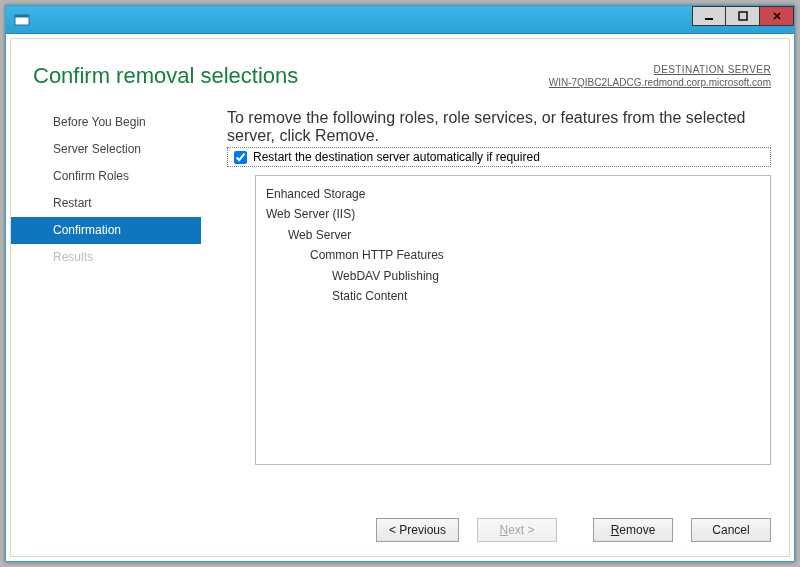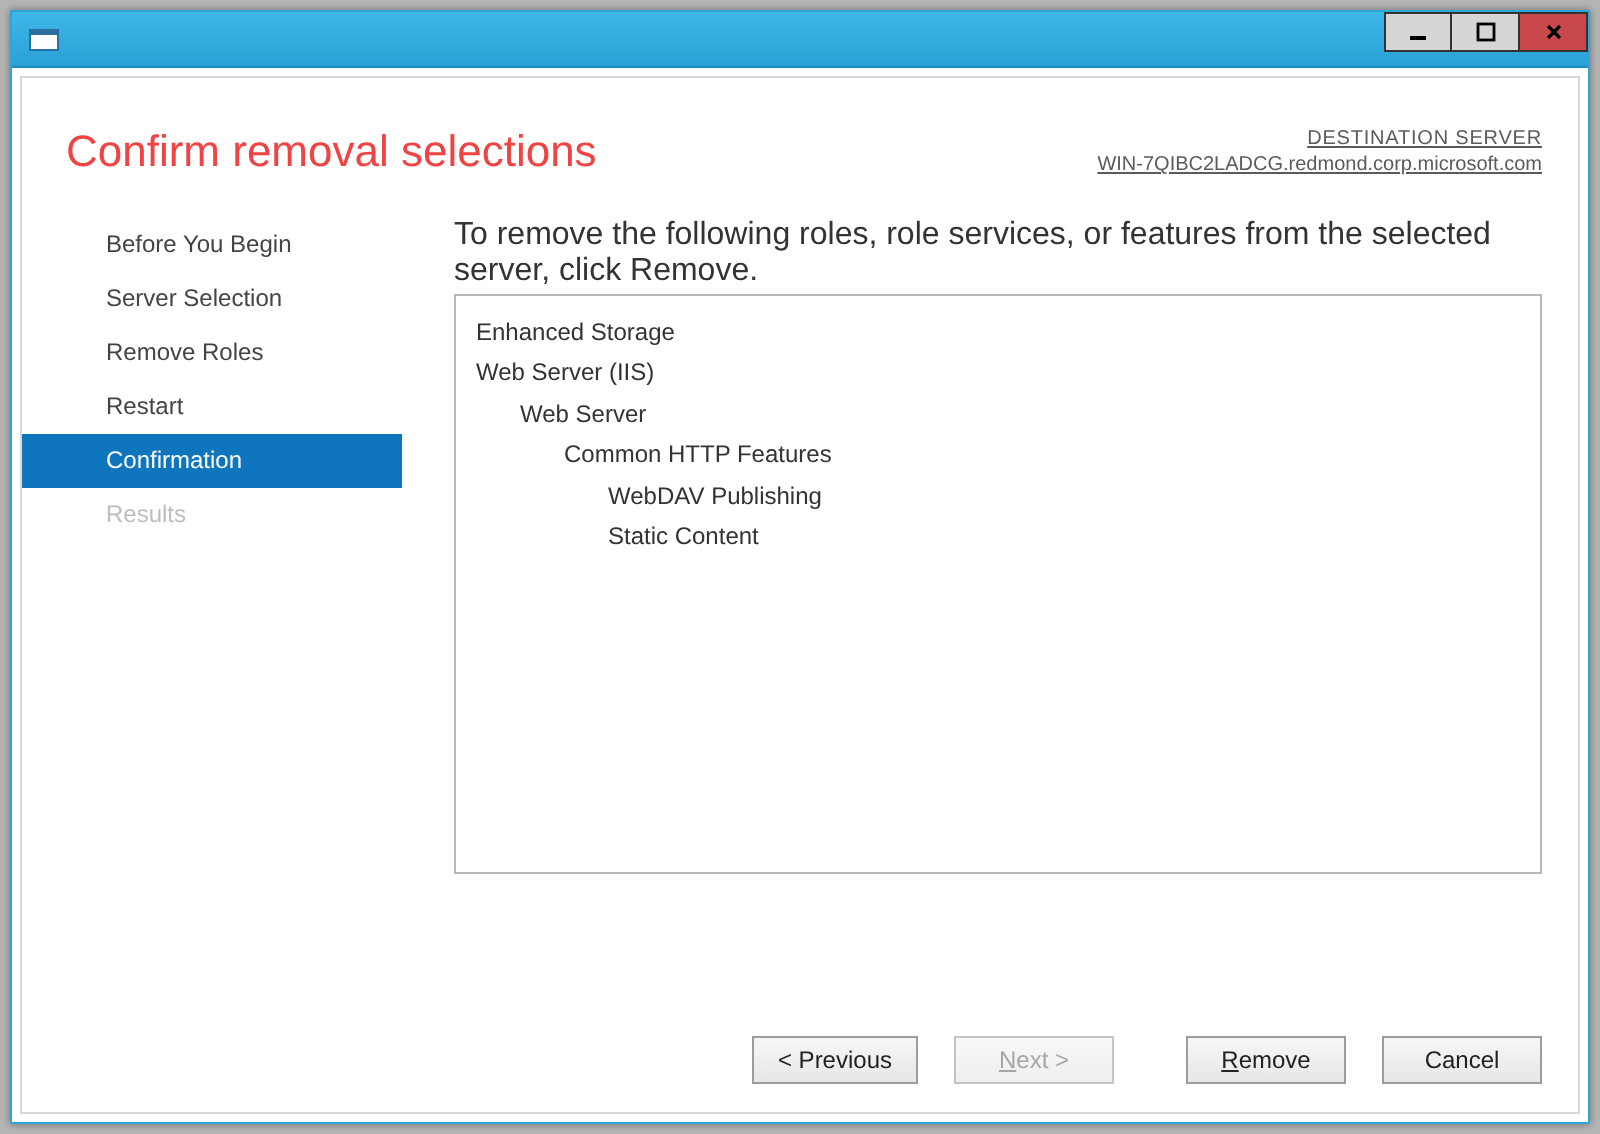--- a/index.html
+++ b/index.html
@@ -67,21 +67,21 @@
     border: 1px solid #d8d8d8;
     display: flex; flex-direction: column;
   }
   .header {
     display: flex; align-items: flex-start;
     padding: 24px 18px 18px 22px;
   }
   .page-title {
     font-size: 22px;
     font-weight: 300;
-    color: #ef4444;
+    color: #15803d;
     flex: 1;
   }
   .dest-block {
     text-align: right;
     font-size: 10px;
     color: #5b5b5b;
     line-height: 1.3;
     text-decoration: underline;
   }
   .dest-label { font-size: 10px; letter-spacing: 0.4px; }
@@ -128,20 +128,21 @@
   .feature-box {
     flex: 1;
     border: 1px solid #b8b8b8;
     background: #fff;
     padding: 8px 6px;
     font-size: 12px;
     color: #333;
     overflow: auto;
     line-height: 1.7;
     max-height: 290px;
+    margin-left: 28px;
   }
   .feature-box .lvl0 { padding-left: 4px; }
   .feature-box .lvl1 { padding-left: 26px; }
   .feature-box .lvl2 { padding-left: 48px; }
   .feature-box .lvl3 { padding-left: 70px; }
   .button-row {
     display: flex;
     justify-content: flex-end;
     gap: 18px;
     padding: 14px 18px 14px 0;
@@ -204,29 +205,33 @@
         <div class="dest-block">
           <div class="dest-label">DESTINATION SERVER</div>
           <div class="dest-name">WIN-7QIBC2LADCG.redmond.corp.microsoft.com</div>
         </div>
       </div>
 
       <div class="middle">
         <div class="sidebar" id="sidebar">
             <div class="side-item">Before You Begin</div>
             <div class="side-item">Server Selection</div>
-            <div class="side-item">Remove Roles</div>
+            <div class="side-item">Confirm Roles</div>
             <div class="side-item">Restart</div>
             <div class="side-item selected">Confirmation</div>
             <div class="side-item disabled">Results</div>
           </div>
 
         <div class="main">
           <div class="instruction">To remove the following roles, role services, or features from the selected server, click Remove.</div>
 
+          <label class="restart-row">
+            <input type="checkbox" id="restart-cb" checked="" style="">
+            <span>Restart the destination server automatically if required</span>
+          </label>
 
           <div class="feature-box" id="feature-box">
               <div class="lvl0">Enhanced Storage</div>
               <div class="lvl0">Web Server (IIS)</div>
               <div class="lvl1">Web Server</div>
               <div class="lvl2">Common HTTP Features</div>
               <div class="lvl3">WebDAV Publishing</div>
               <div class="lvl3">Static Content</div>
             </div>
         </div>

